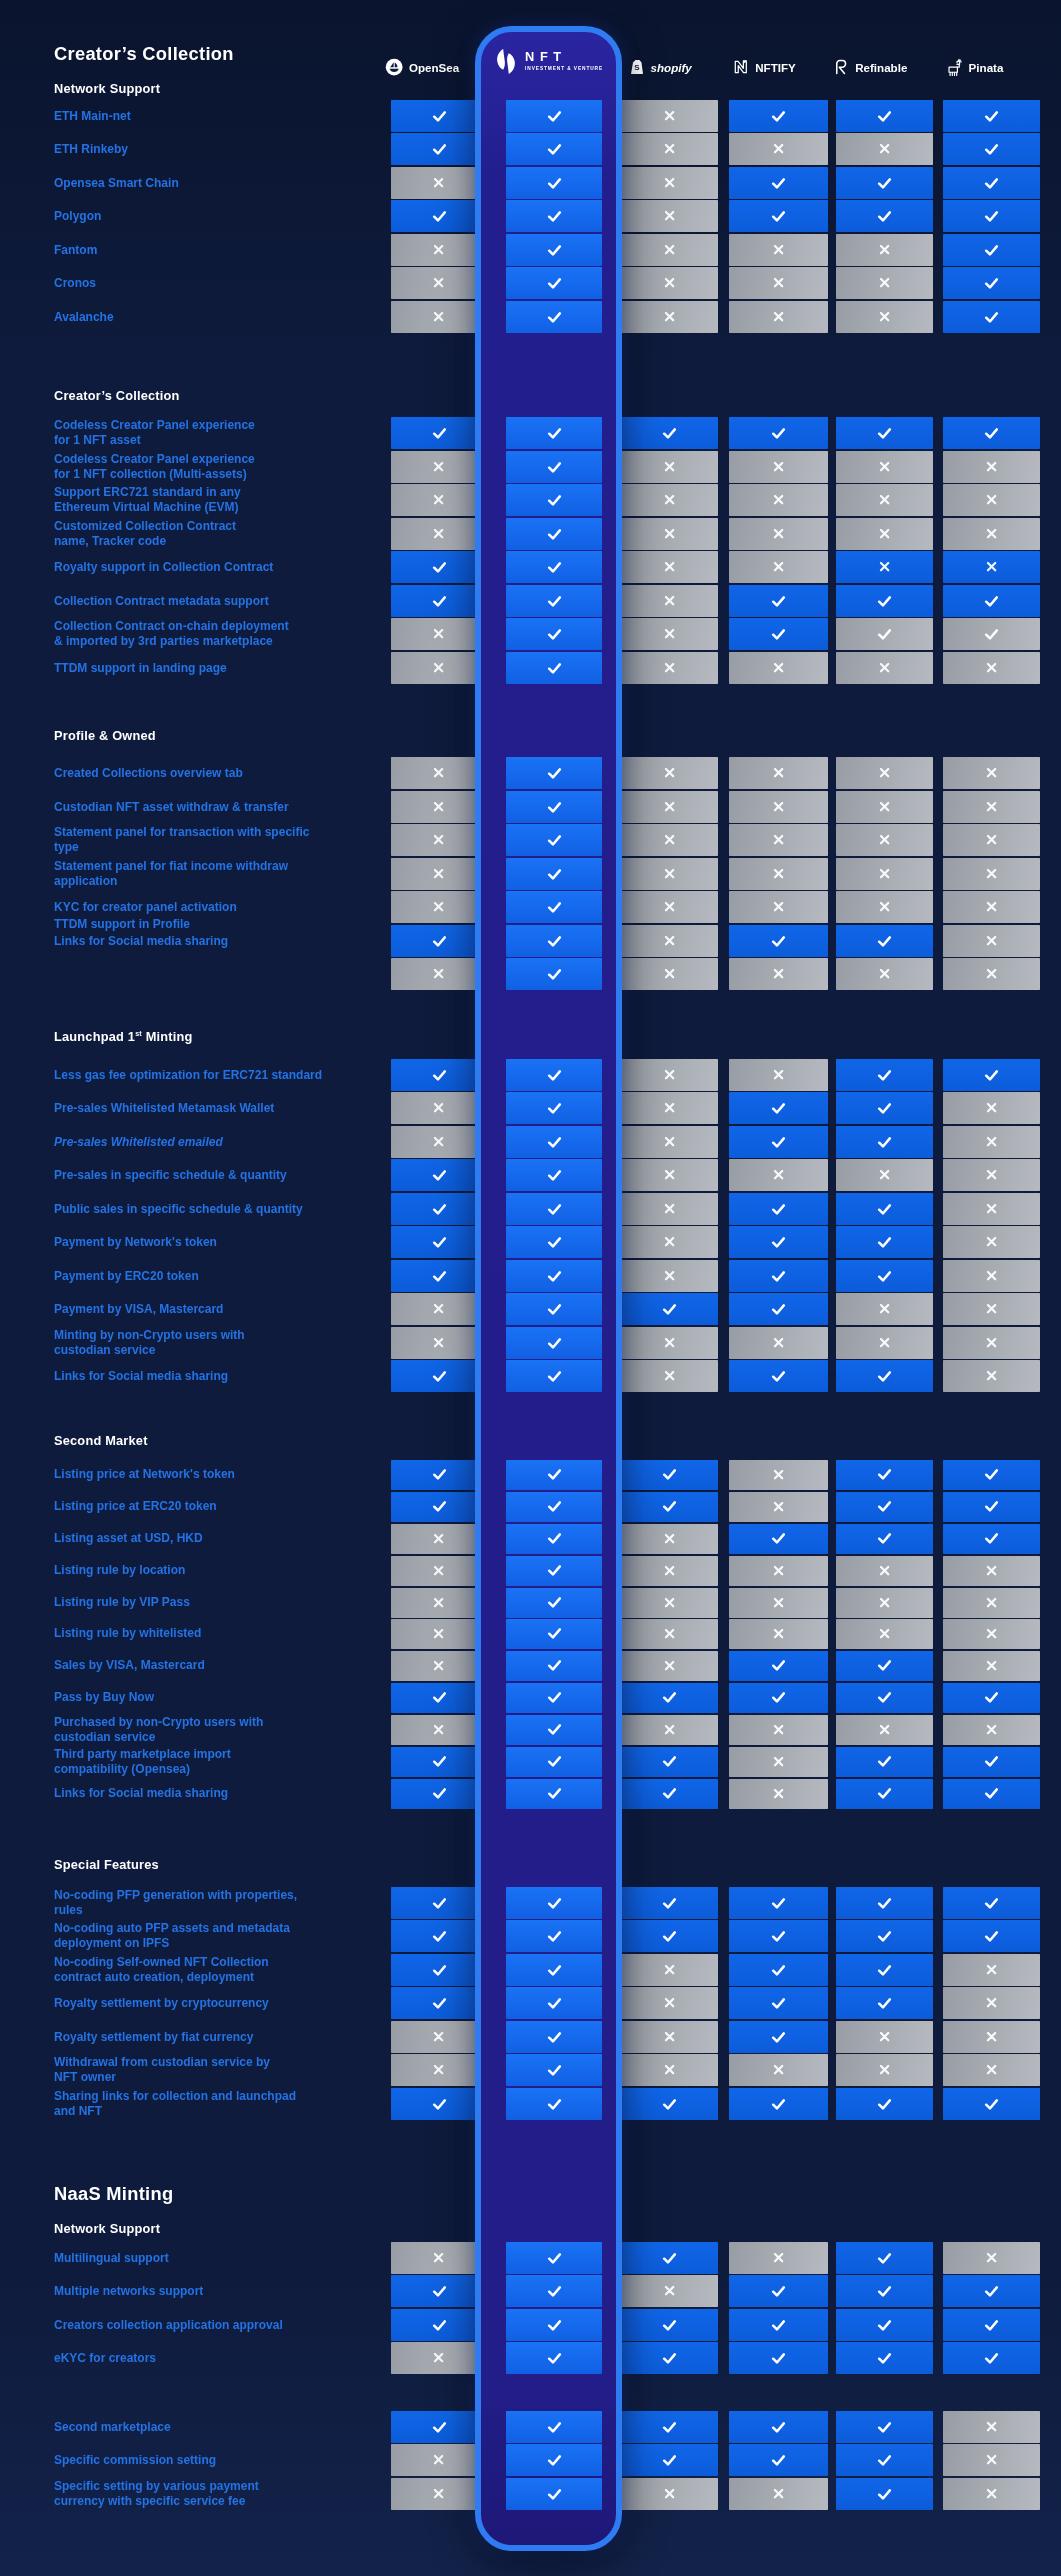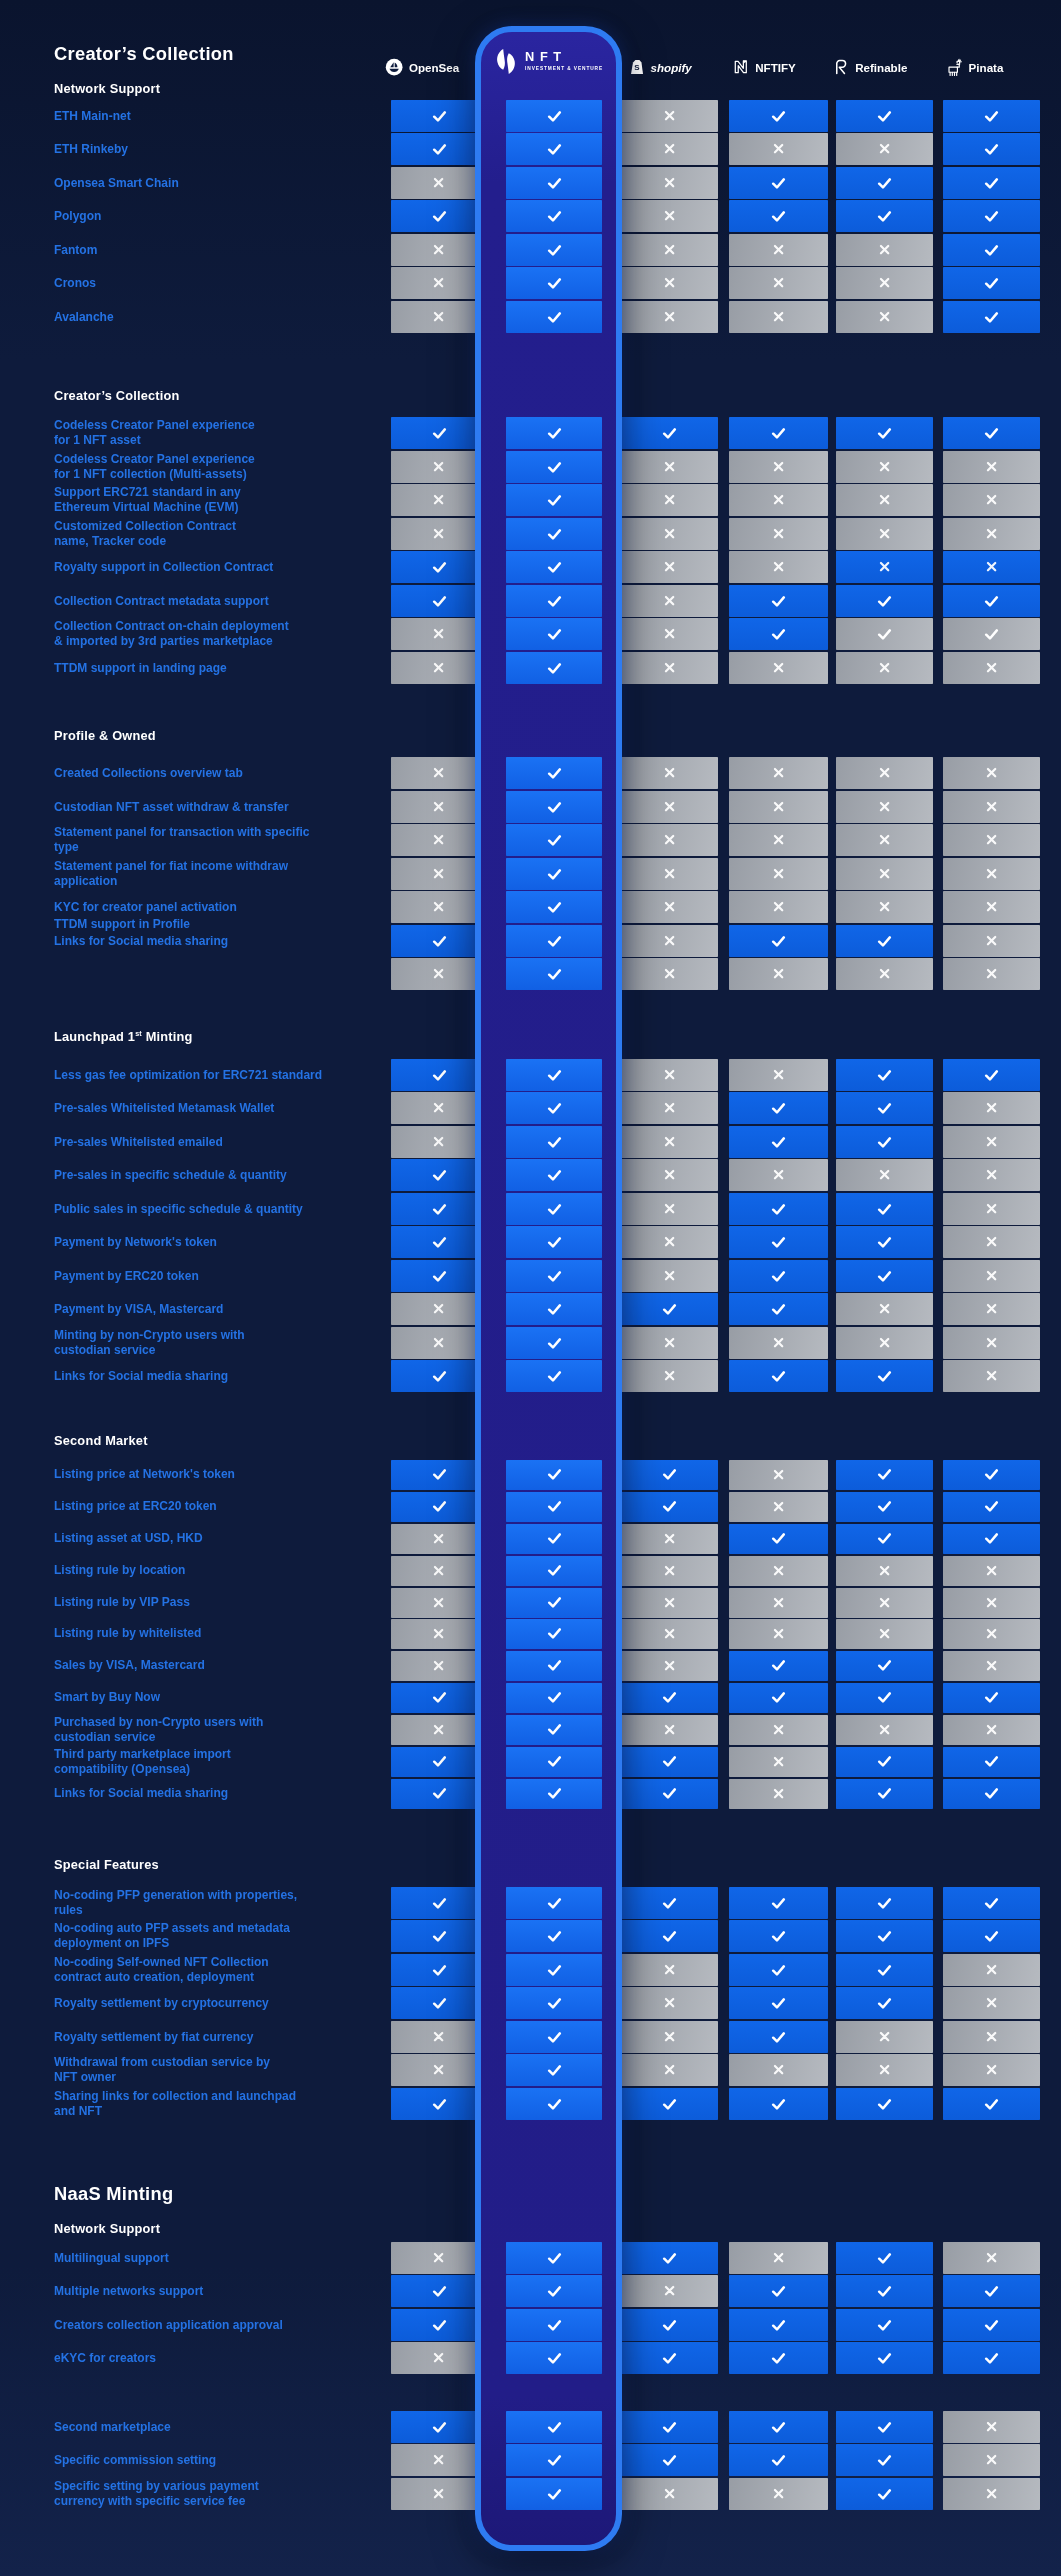--- a/index.html
+++ b/index.html
@@ -849,21 +849,21 @@
       <div class="cell blue" style="top: 1092px; left: 836px; width: 97px; height: 32px;">
         <svg width="15" height="12.8" viewBox="0 0 24 20">
     <path d="M3.5 10.5 L9.5 16.5 L20.5 3.5" stroke="#ffffff" stroke-width="4" fill="none" stroke-linecap="round" stroke-linejoin="round"></path>
   </svg>
       </div>
       <div class="cell grey" style="top: 1092px; left: 943px; width: 97px; height: 32px;">
         <svg width="11.2" height="11.2" viewBox="0 0 20 20">
     <path d="M3.5 3.5 L16.5 16.5 M16.5 3.5 L3.5 16.5" stroke="rgba(255,255,255,.93)" stroke-width="4" stroke-linecap="round"></path>
   </svg>
       </div>
-      <div class="feature-label" style="top: 1126px; height: 32px;">Pre-sales Whitelisted emailed</div>
+      <div class="feature-label" style="top: 1126px; height: 32px; font-style: italic;">Pre-sales Whitelisted emailed</div>
       <div class="cell grey" style="top: 1126px; left: 391px; width: 96px; height: 32px;">
         <svg width="11.2" height="11.2" viewBox="0 0 20 20">
     <path d="M3.5 3.5 L16.5 16.5 M16.5 3.5 L3.5 16.5" stroke="rgba(255,255,255,.93)" stroke-width="4" stroke-linecap="round"></path>
   </svg>
       </div>
       <div class="cell blue nft" style="top: 1126px; left: 506px; width: 96px; height: 32px;">
         <svg width="15" height="12.8" viewBox="0 0 24 20">
     <path d="M3.5 10.5 L9.5 16.5 L20.5 3.5" stroke="#ffffff" stroke-width="4" fill="none" stroke-linecap="round" stroke-linejoin="round"></path>
   </svg>
       </div>
@@ -1316,21 +1316,21 @@
       <div class="cell blue" style="top: 1651px; left: 836px; width: 97px; height: 29.5px;">
         <svg width="15" height="12.8" viewBox="0 0 24 20">
     <path d="M3.5 10.5 L9.5 16.5 L20.5 3.5" stroke="#ffffff" stroke-width="4" fill="none" stroke-linecap="round" stroke-linejoin="round"></path>
   </svg>
       </div>
       <div class="cell grey" style="top: 1651px; left: 943px; width: 97px; height: 29.5px;">
         <svg width="11.2" height="11.2" viewBox="0 0 20 20">
     <path d="M3.5 3.5 L16.5 16.5 M16.5 3.5 L3.5 16.5" stroke="rgba(255,255,255,.93)" stroke-width="4" stroke-linecap="round"></path>
   </svg>
       </div>
-      <div class="feature-label" style="top: 1683px; height: 29.5px;">Smart by Buy Now</div>
+      <div class="feature-label" style="top: 1683px; height: 29.5px;">Pass by Buy Now</div>
       <div class="cell blue" style="top: 1683px; left: 391px; width: 96px; height: 29.5px;">
         <svg width="15" height="12.8" viewBox="0 0 24 20">
     <path d="M3.5 10.5 L9.5 16.5 L20.5 3.5" stroke="#ffffff" stroke-width="4" fill="none" stroke-linecap="round" stroke-linejoin="round"></path>
   </svg>
       </div>
       <div class="cell blue nft" style="top: 1683px; left: 506px; width: 96px; height: 29.5px;">
         <svg width="15" height="12.8" viewBox="0 0 24 20">
     <path d="M3.5 10.5 L9.5 16.5 L20.5 3.5" stroke="#ffffff" stroke-width="4" fill="none" stroke-linecap="round" stroke-linejoin="round"></path>
   </svg>
       </div>

